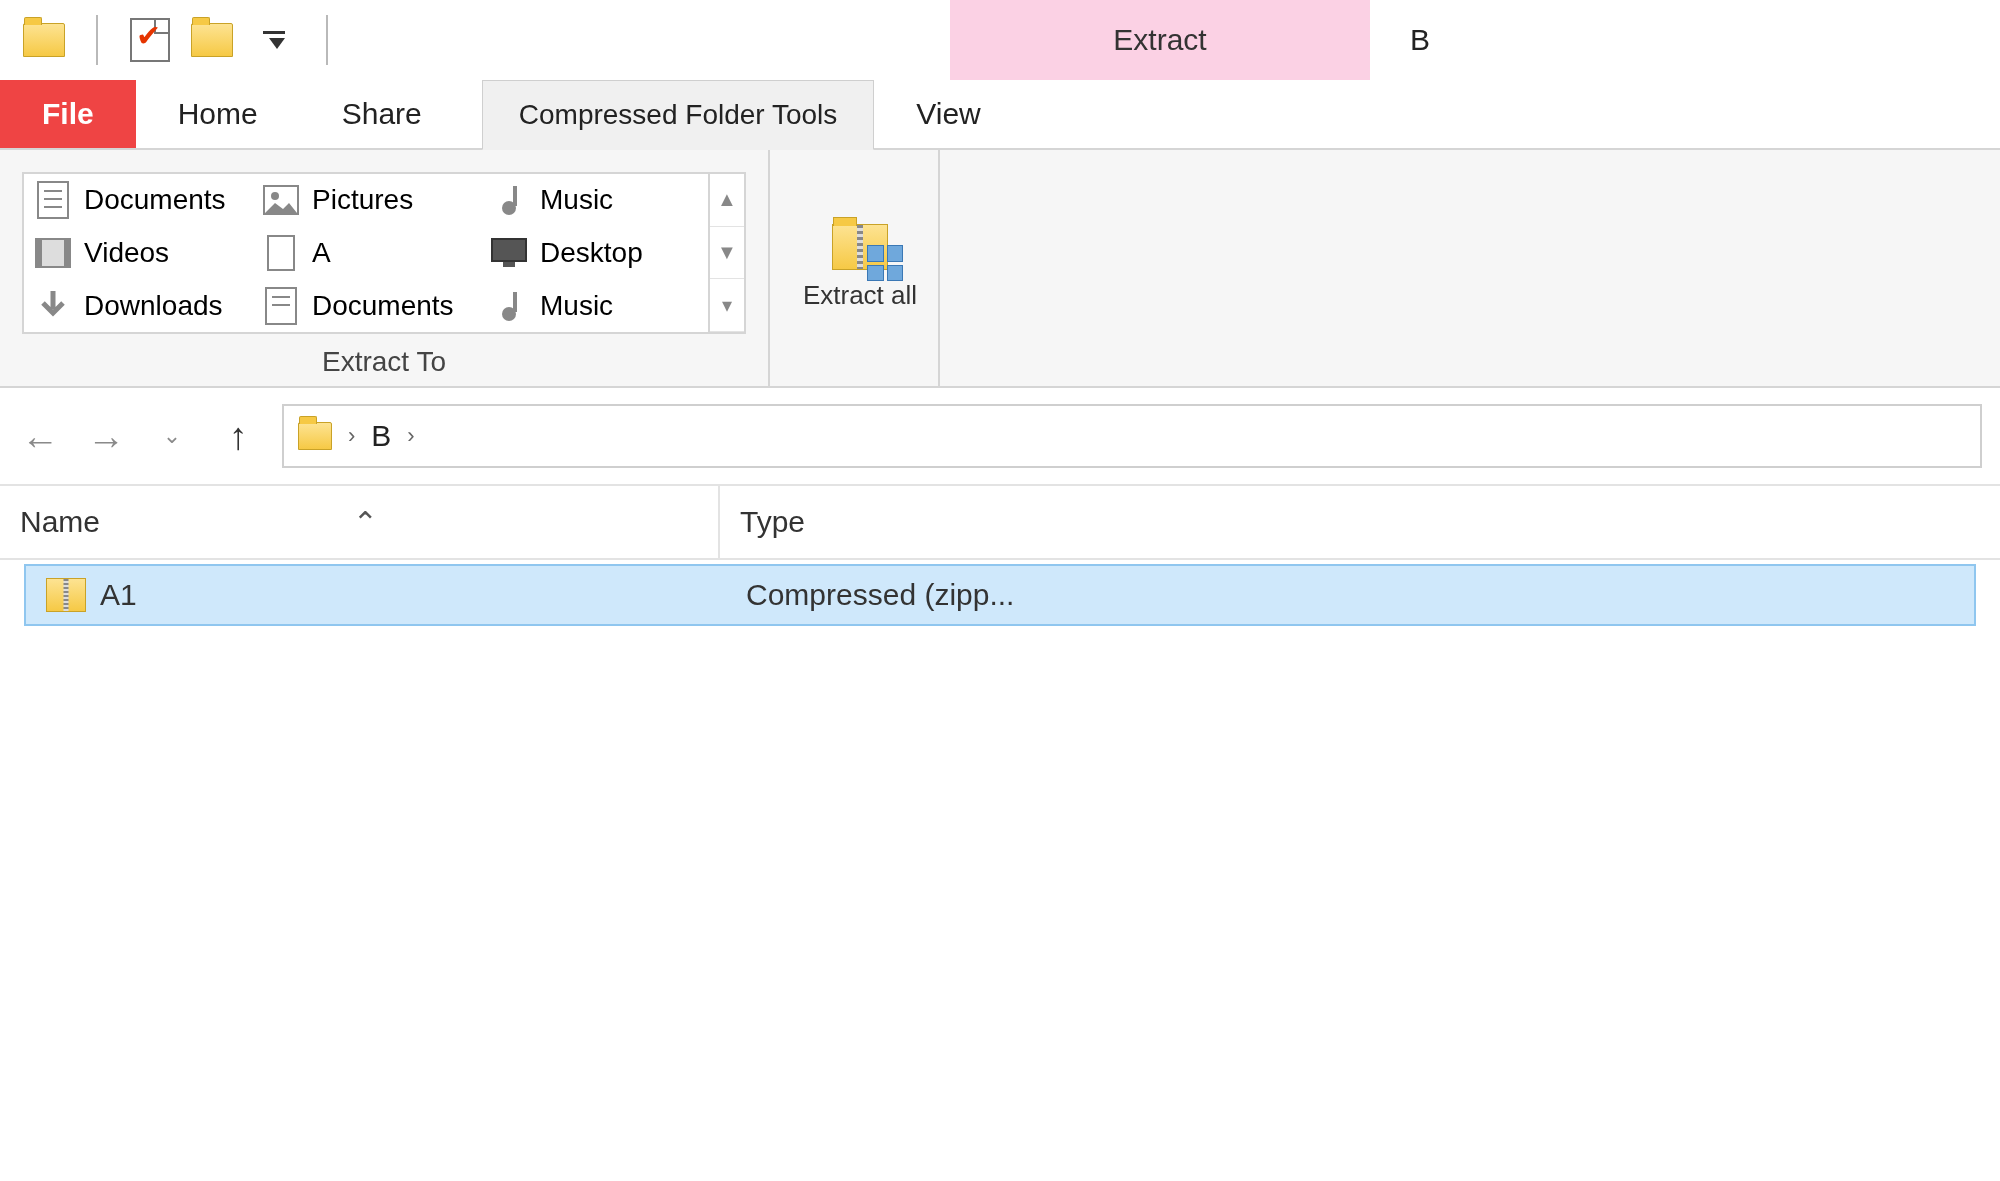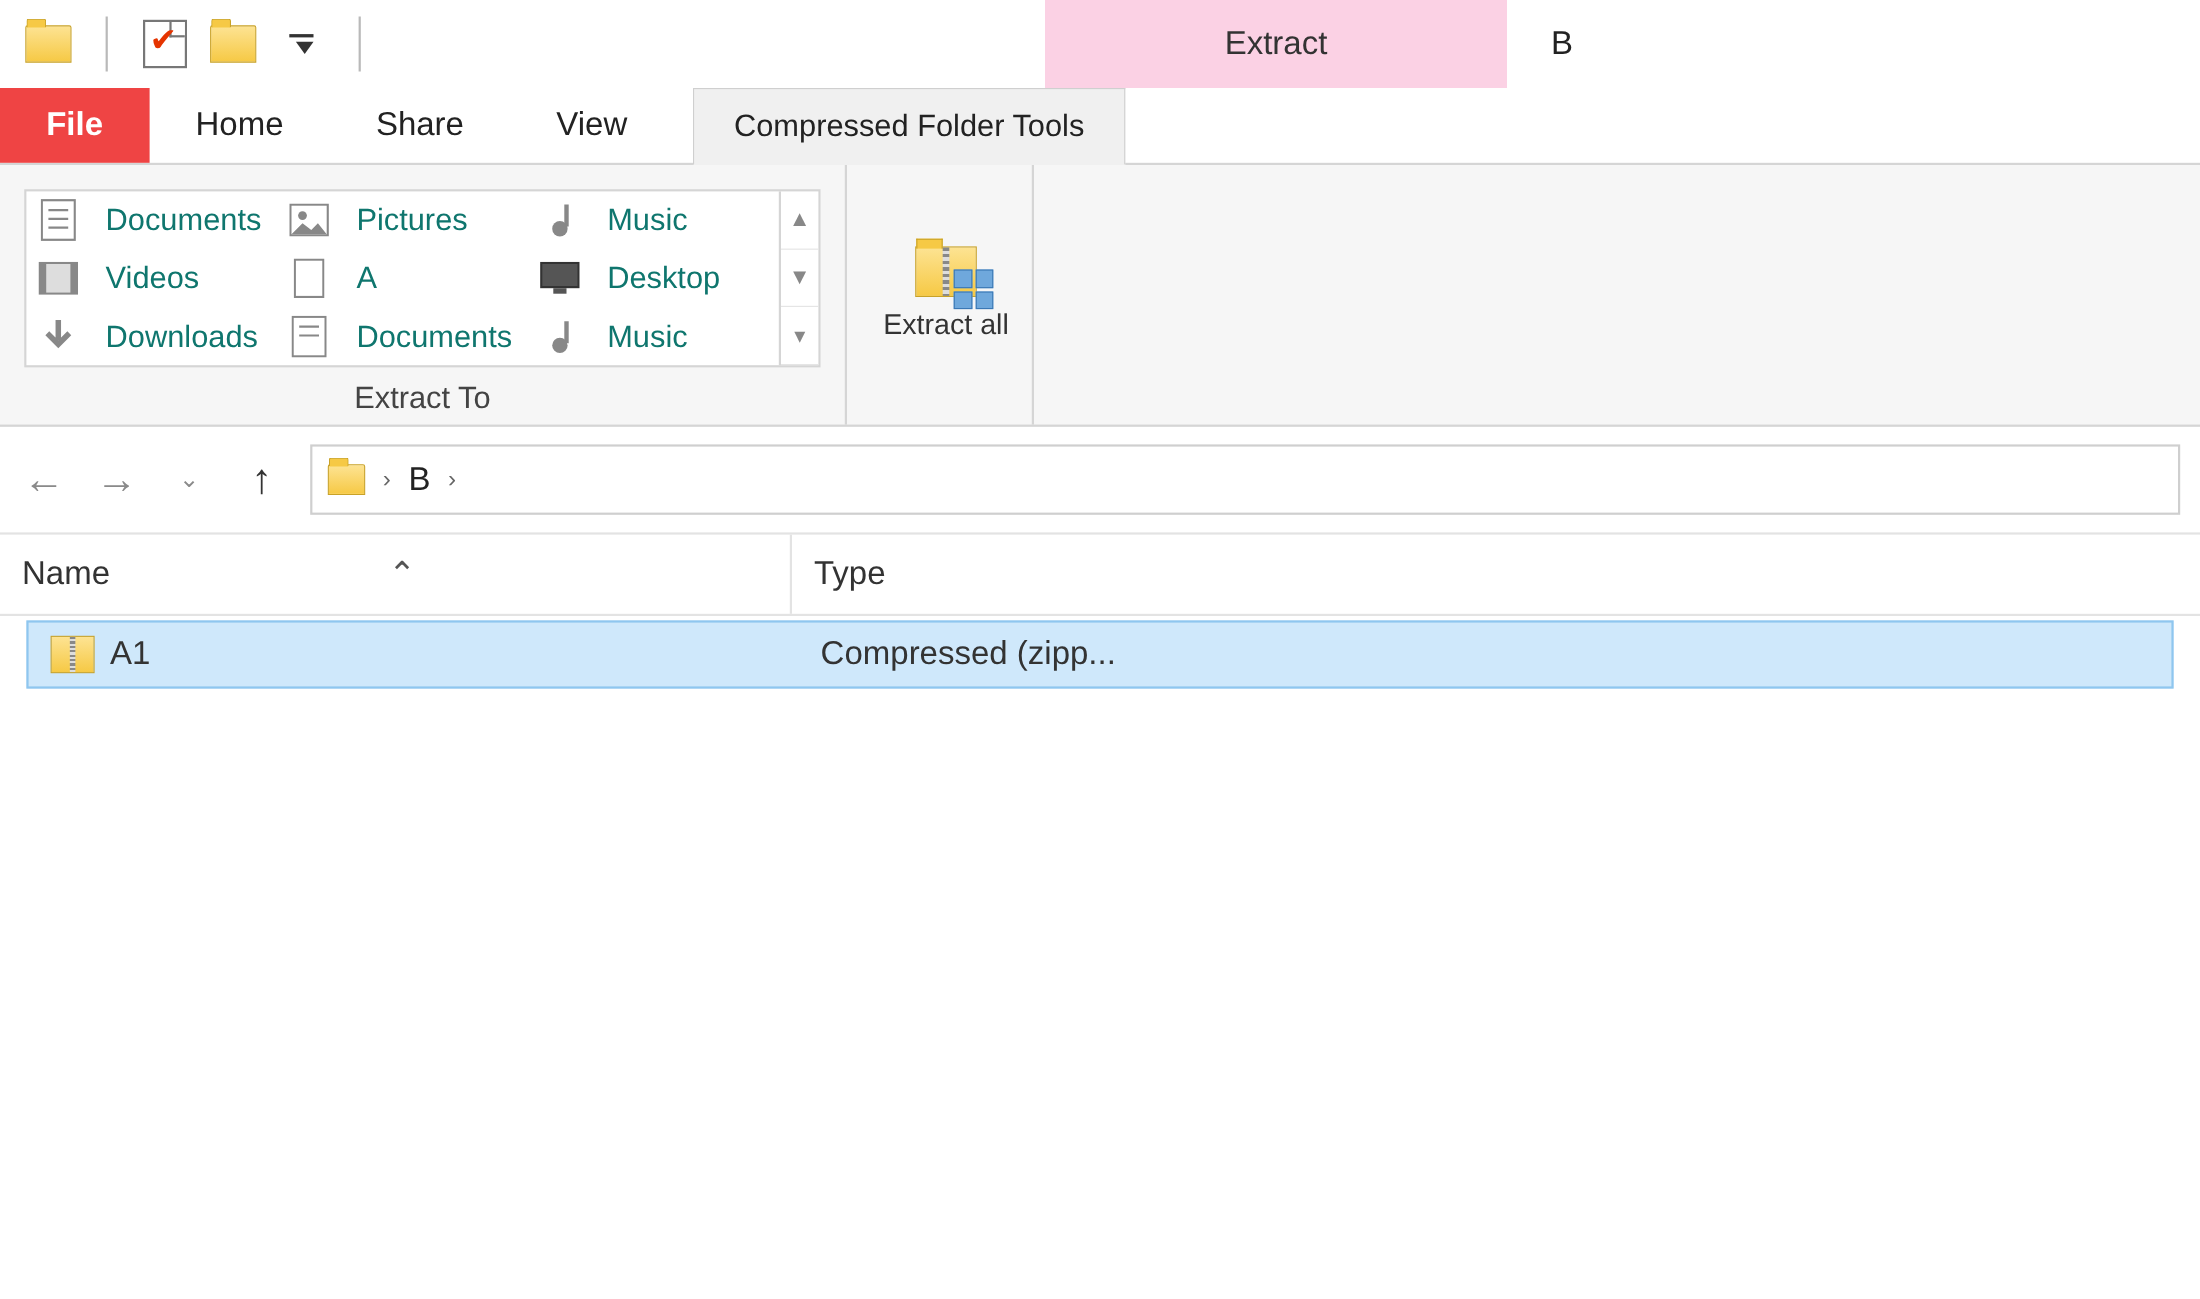--- a/index.html
+++ b/index.html
@@ -103,21 +103,21 @@
   .dest-grid{
     border:2px solid #d5d5d5;
     margin:14px 14px 4px 14px;
     display:flex;
     background:#fff;
     height:170px;
     width:724px;
   }
   .dest-cols{display:flex;flex:1;}
   .dcol{flex:1;display:flex;flex-direction:column;}
-  .ditem{flex:1;display:flex;align-items:center;gap:24px;padding:0 10px;color:#0f766e;font-size:28px;}
+  .ditem{flex:1;display:flex;align-items:center;gap:12px;padding:0 10px;color:#000000;font-size:28px;}
   .dicon{width:38px;height:38px;display:flex;align-items:center;justify-content:center;color:#7a7a7a;}
   .scroll-col{width:36px;border-left:2px solid #d5d5d5;display:flex;flex-direction:column;}
   .sbtn{flex:1;display:flex;align-items:center;justify-content:center;color:#888;font-size:20px;border-bottom:1px solid #e3e3e3;}
   .rgroup-label{font-size:28px;color:#444;padding:8px 0 0;}
 
   .extract-all-btn{display:flex;flex-direction:column;align-items:center;gap:10px;color:#333;font-size:26px;text-align:center;line-height:1.2;margin-left:12px;}
   .zip-folder{
     width:56px;height:46px;background:linear-gradient(#fde392,#f6c945);
     border:1px solid #c9a227;position:relative;
   }
@@ -192,22 +192,22 @@
     <div class="sep"></div>
   </div>
   <div class="ctx-tab">Extract</div>
   <div class="win-title">B</div>
 </div>
 
 <div class="ribbon-tabs">
   <div class="rtab file">File</div>
   <div class="rtab">Home</div>
   <div class="rtab">Share</div>
+  <div class="rtab ctx ctx-wrap">Compressed Folder Tools</div>
   <div class="rtab">View</div>
-  <div class="rtab ctx ctx-wrap">Compressed Folder Tools</div>
 </div>
 
 <div class="ribbon-body">
   <div class="rgroup extract-to">
     <div class="dest-grid">
       <div class="dest-cols">
         <div class="dcol">
           <div class="ditem">
             <span class="dicon">
               <svg width="32" height="38" viewBox="0 0 32 38">

